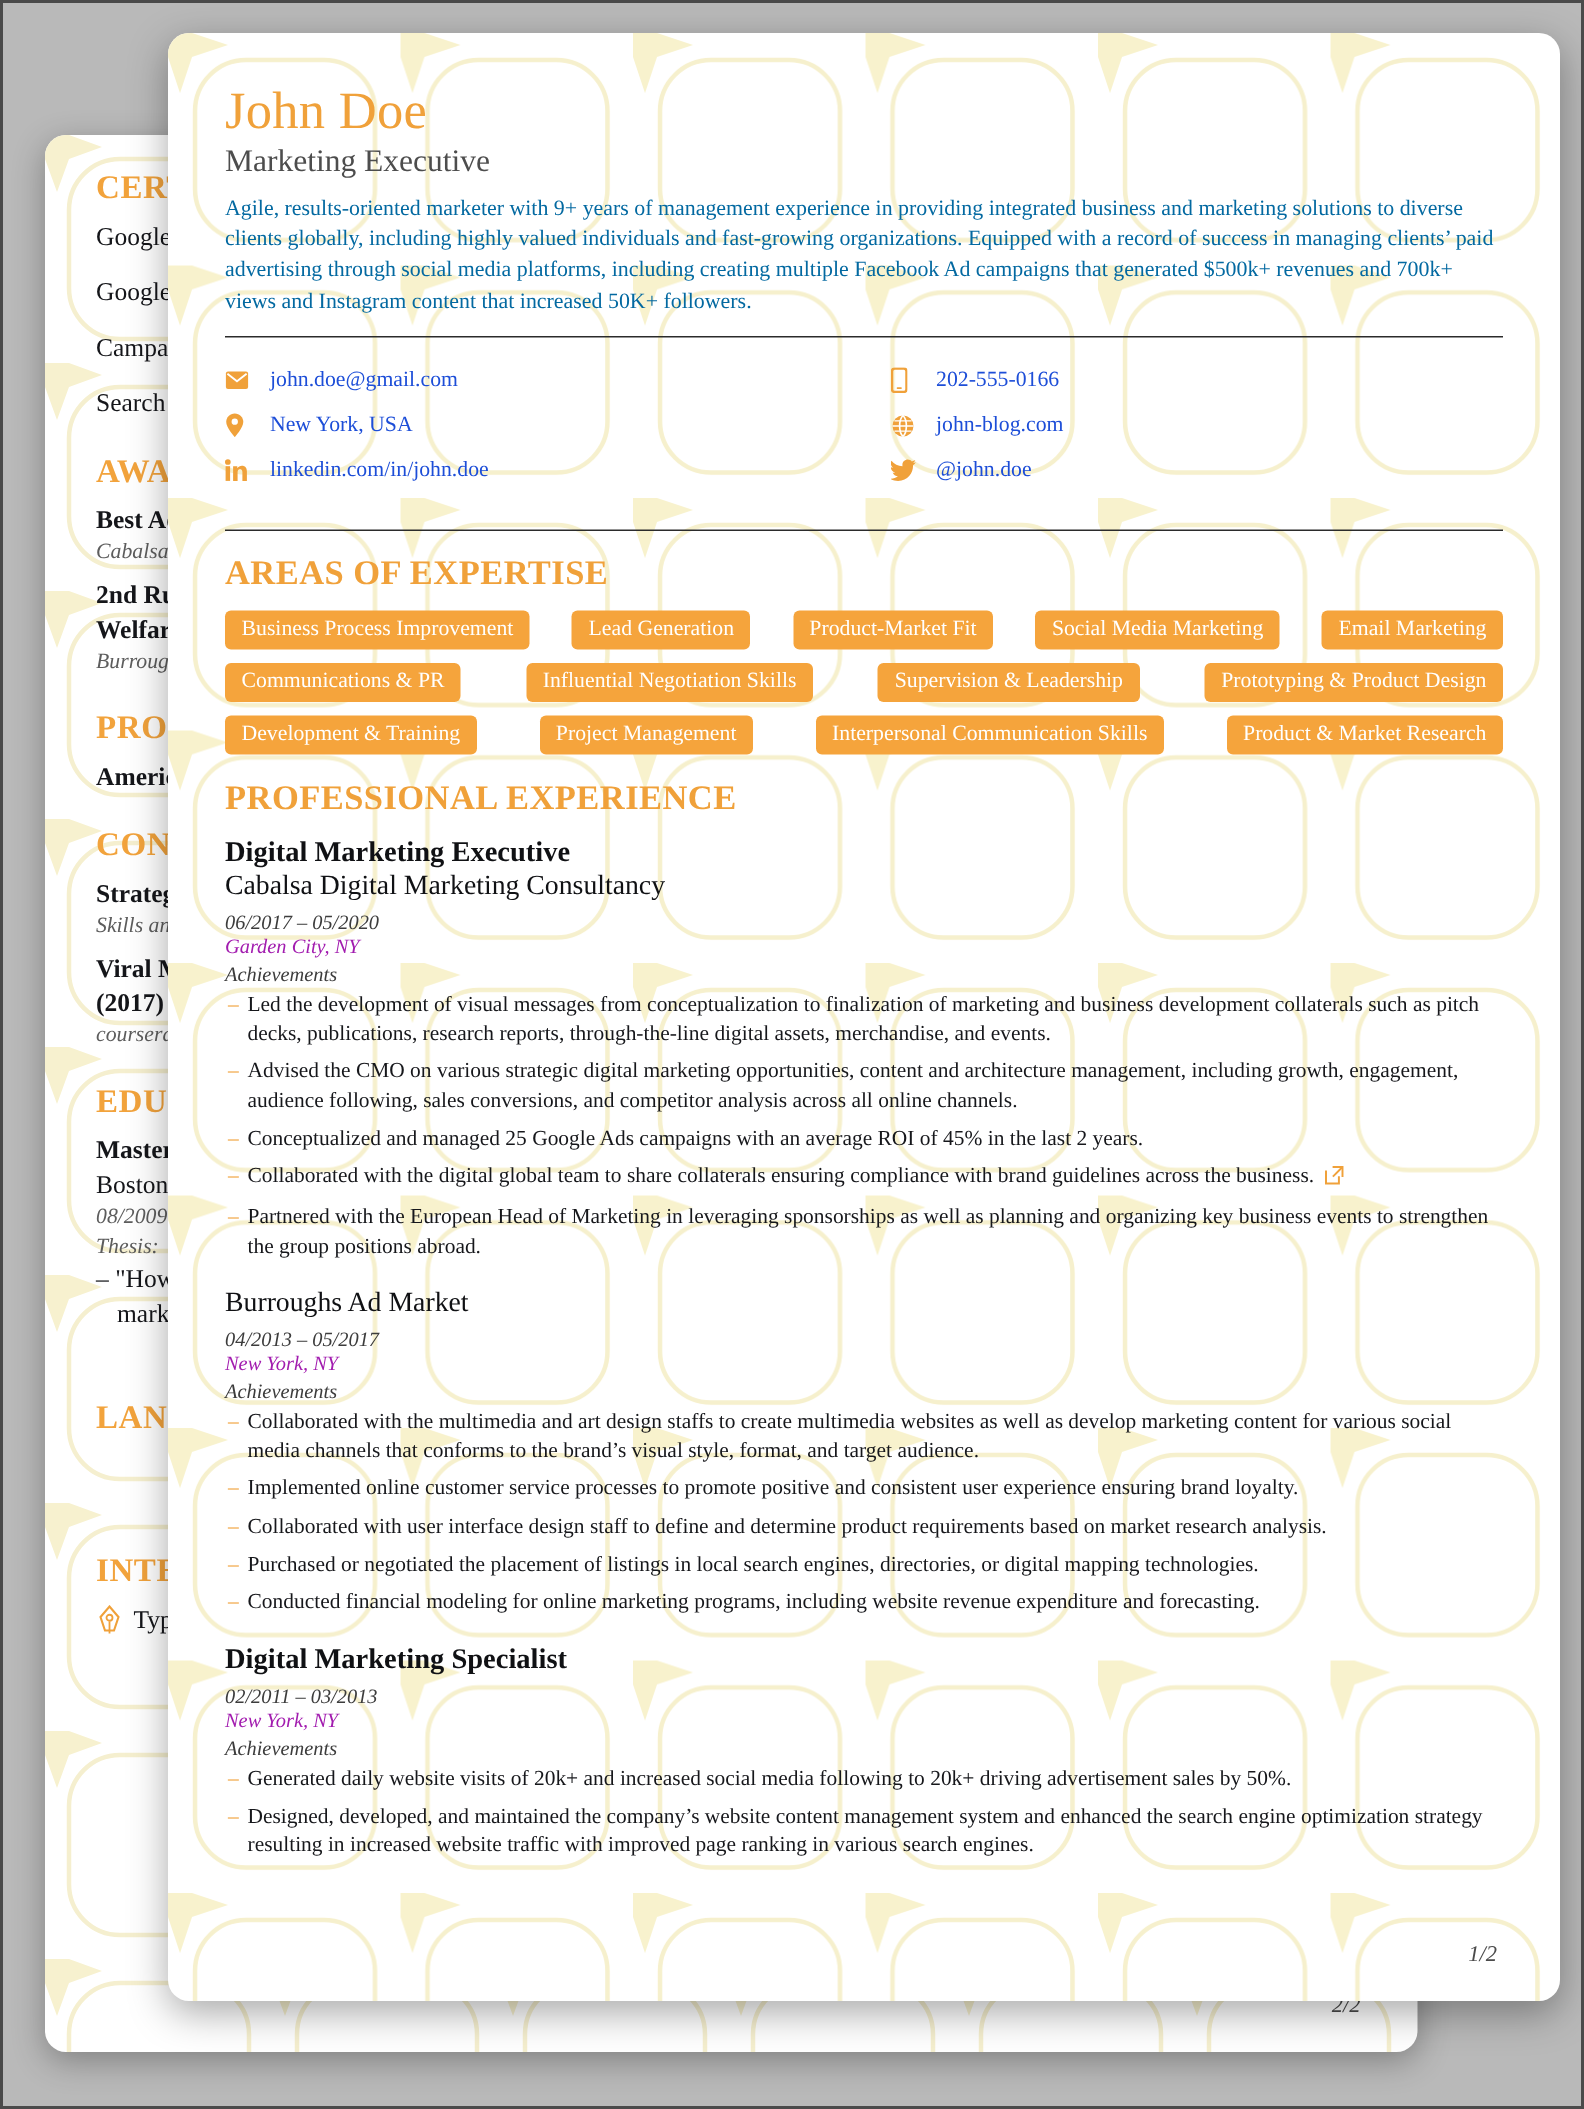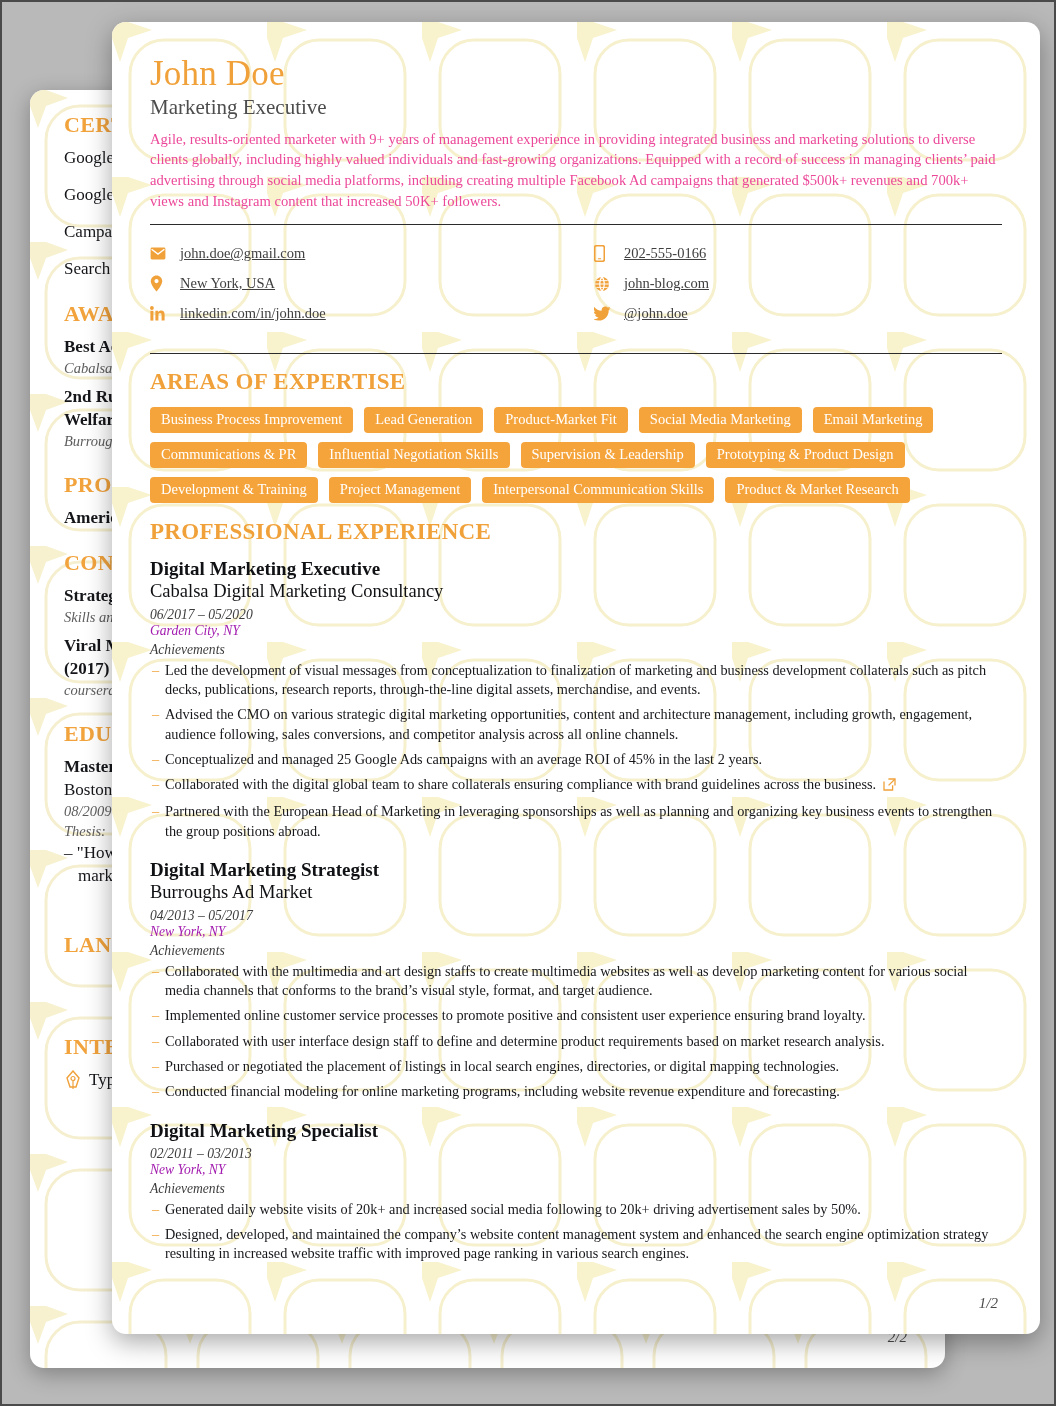--- a/index.html
+++ b/index.html
@@ -106,21 +106,21 @@
   .role {
     color: #4d4d4d;
     font-size: 21px;
     font-weight: normal;
     margin-top: 2px;
     margin-bottom: 9px;
   }
   .summary {
     font-size: 14.6px;
     line-height: 1.42;
-    color: #ec4899;
+    color: #0369a1;
     text-align: left;
   }
 
   .rule {
     border-top: 1.6px solid #2b2b2b;
     margin: 12px 0 0 0;
   }
 
   
   .contacts {
@@ -137,40 +137,40 @@
   .c-ico {
     width: 22px;
     min-width: 22px;
     color: #f0a13a;
     display: flex;
     align-items: center;
     justify-content: flex-start;
   }
   .c-txt {
     font-size: 14.5px;
-    color: #404040;
+    color: #1d4ed8;
     padding-left: 8px;
-    text-decoration: underline;
   }
 
   
   .sec-h {
     color: #f0a13a;
     font-weight: bold;
     font-size: 23px;
     letter-spacing: 0.3px;
     margin: 15px 0 12px 0;
   }
 
   
   .tags {
     display: flex;
     flex-wrap: wrap;
     gap: 9px 11px;
     margin-bottom: 16px;
+    justify-content: space-between;
   }
   .tag {
     background: #f5a43c;
     color: #ffffff;
     border-radius: 4px;
     padding: 4px 11px 5px 11px;
     font-size: 14.5px;
     line-height: 1.18;
     white-space: nowrap;
   }
@@ -439,21 +439,20 @@
                     <path d="M5.6 7.4 L11.8 1.2" fill="none" stroke="#f0a13a" stroke-width="1.3"></path>
                   </svg></span></span>
             </div>
             <div class="bullet">
               <span class="b-dash">–</span>
               <span class="b-txt">Partnered with the European Head of Marketing in leveraging sponsorships as well as planning and organizing key business events to strengthen the group positions abroad.</span>
             </div>
           </div>
         </div>
         <div class="job">
-          <div class="job-title">Digital Marketing Strategist</div>
           <div class="job-org">Burroughs Ad Market</div>
           <div class="job-meta">
             <span>04/2013 – 05/2017</span>
             <span class="job-loc">New York, NY</span>
           </div>
           <div class="ach-label">Achievements</div>
           <div class="bullets">
             <div class="bullet">
               <span class="b-dash">–</span>
               <span class="b-txt">Collaborated with the multimedia and art design staffs to create multimedia websites as well as develop marketing content for various social media channels that conforms to the brand’s visual style, format, and target audience.</span>

